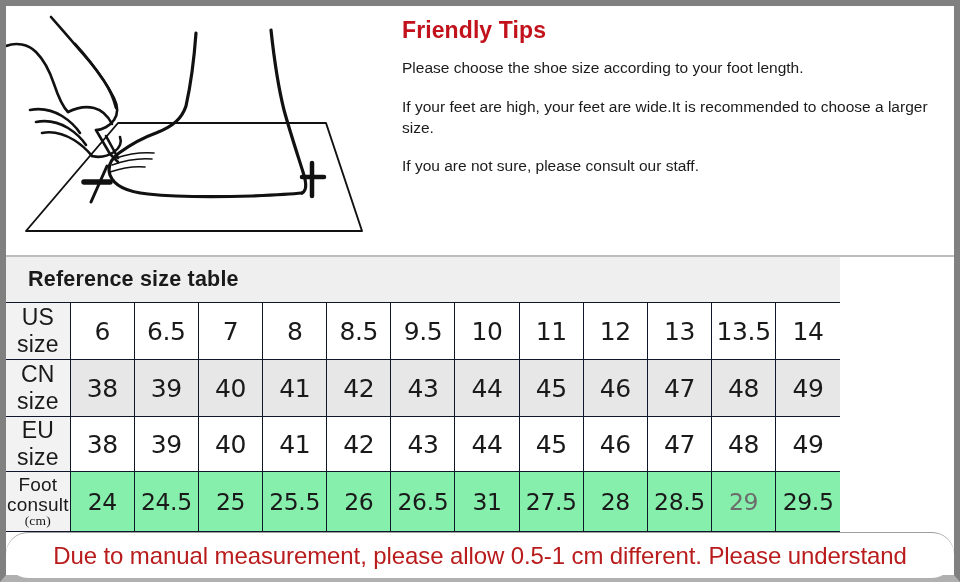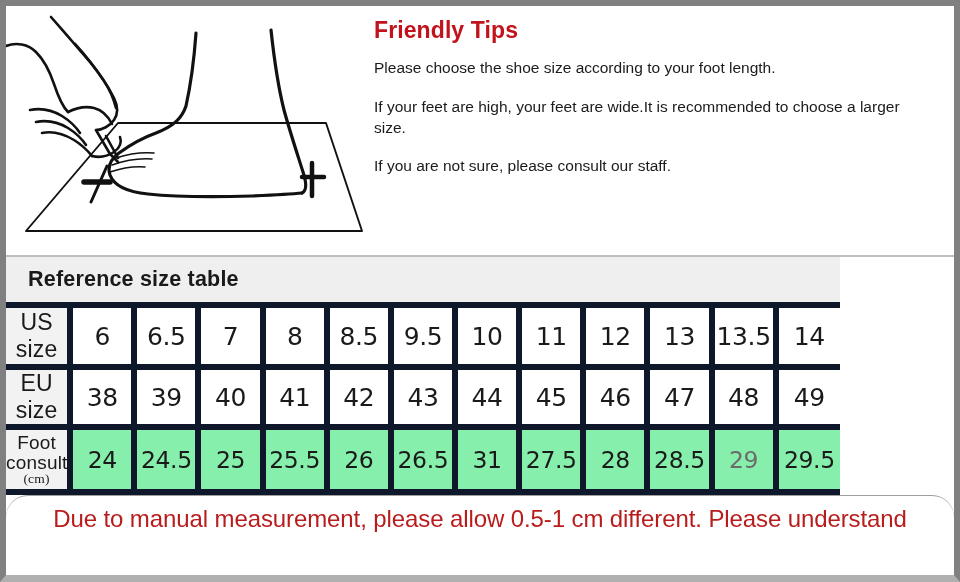--- a/index.html
+++ b/index.html
@@ -27,20 +27,21 @@
     border-right: 6px solid #808080;
     border-bottom: 7px solid #b0b0b0;
   }
 
   
   .top-section {
     display: flex;
     height: 249px;
     background: #ffffff;
     box-sizing: border-box;
+    gap: 28px;
   }
 
   .illustration {
     width: 362px;
     flex: 0 0 362px;
     position: relative;
     background: #ffffff;
   }
   .illustration svg { display: block; }
 
@@ -76,21 +77,21 @@
   }
 
   
   .sizetable {
     border-collapse: collapse;
     table-layout: fixed;
     width: 834px;
     background: #ffffff;
   }
   .sizetable td, .sizetable th {
-    border: 6px solid #0f172a;
+    border: 1px solid #0f172a;
     padding: 0;
     text-align: center;
     vertical-align: middle;
     color: #1a1a1a;
   }
 
   .tbl-title-cell {
     background: #efefef;
     height: 45px;
     text-align: left !important;
@@ -241,20 +242,35 @@
         <td class="datacell">8.5</td>
         <td class="datacell">9.5</td>
         <td class="datacell">10</td>
         <td class="datacell">11</td>
         <td class="datacell">12</td>
         <td class="datacell">13</td>
         <td class="datacell">13.5</td>
         <td class="datacell">14</td>
       </tr>
 
+      <tr class="row-cn">
+        <td class="row-label">CN size</td>
+        <td class="datacell">38</td>
+        <td class="datacell">39</td>
+        <td class="datacell">40</td>
+        <td class="datacell">41</td>
+        <td class="datacell">42</td>
+        <td class="datacell">43</td>
+        <td class="datacell">44</td>
+        <td class="datacell">45</td>
+        <td class="datacell">46</td>
+        <td class="datacell">47</td>
+        <td class="datacell">48</td>
+        <td class="datacell">49</td>
+      </tr>
 
       <tr class="row-eu">
         <td class="row-label">EU size</td>
         <td class="datacell">38</td>
         <td class="datacell">39</td>
         <td class="datacell">40</td>
         <td class="datacell">41</td>
         <td class="datacell">42</td>
         <td class="datacell">43</td>
         <td class="datacell">44</td>

